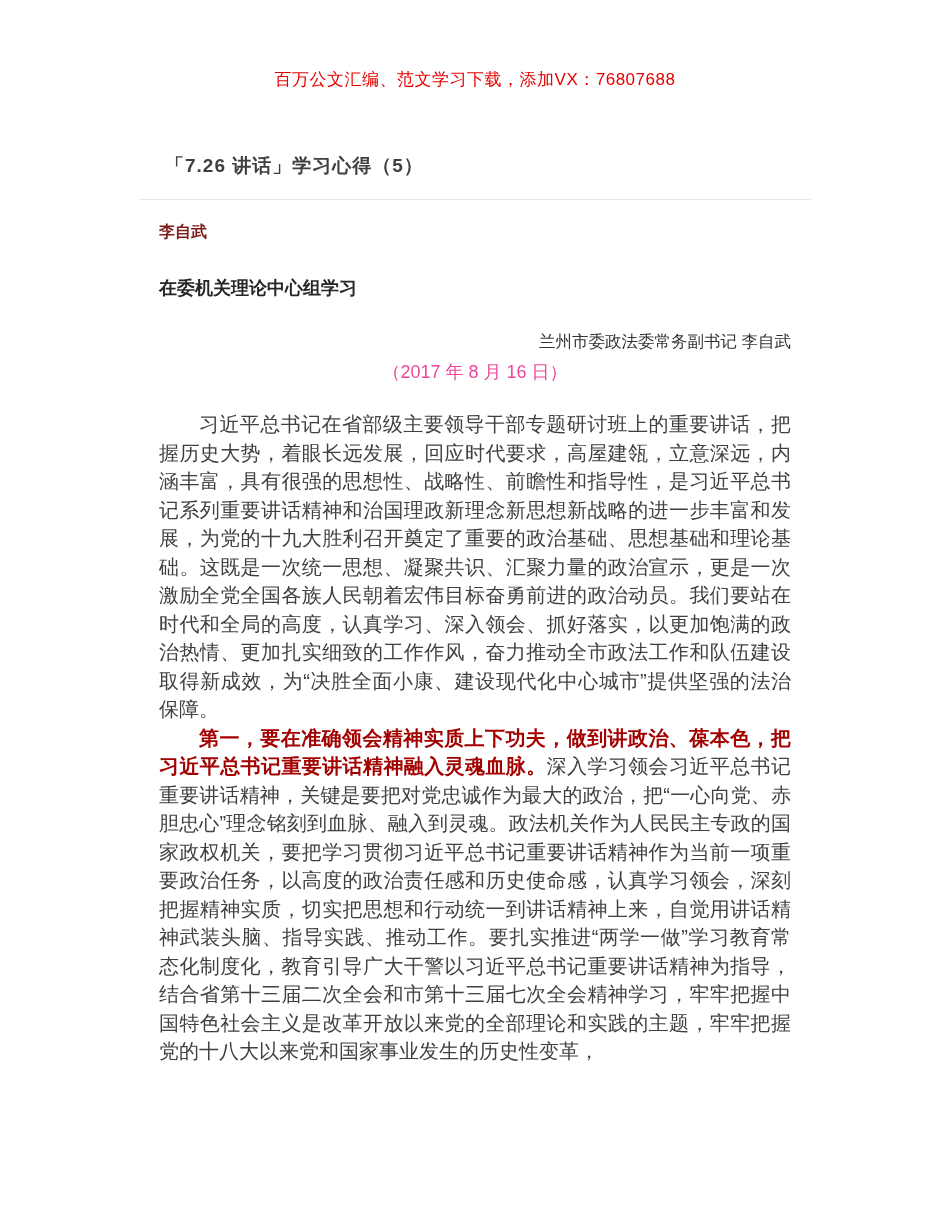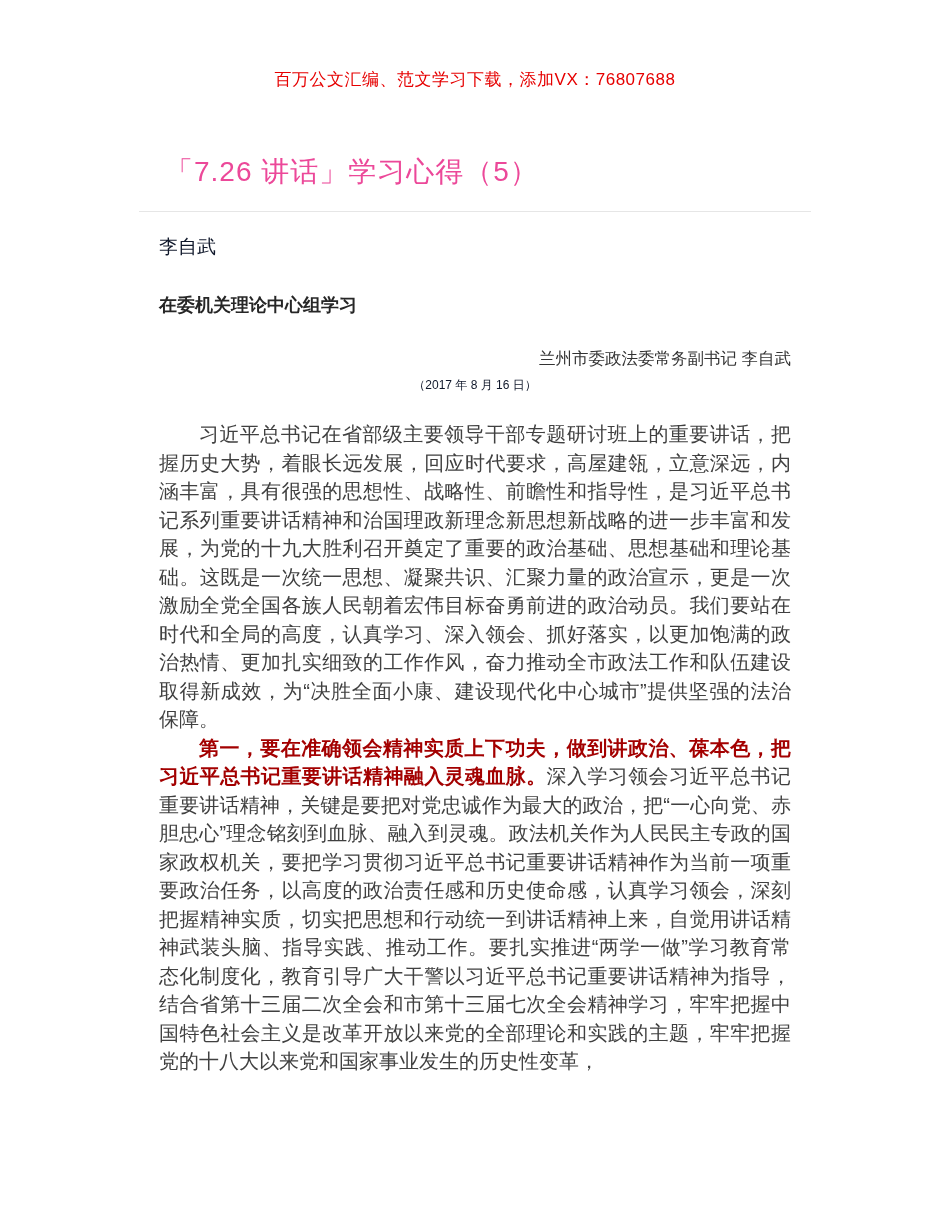--- a/index.html
+++ b/index.html
@@ -18,34 +18,35 @@
     font-size: 17px;
     color: #e60000;
     letter-spacing: 0.5px;
   }
   .content {
     width: 632px;
     margin: 0 auto;
   }
   .title {
     margin: 62px 0 0 6px;
-    font-size: 28px;
-    font-weight: 400;
-    color: #ec4899;
+    font-size: 19px;
+    font-weight: 700;
+    color: #404040;
     letter-spacing: 1px;
   }
   .divider {
     border: none;
     border-top: 1px solid #e6e6e6;
     margin: 20px -20px 0 -20px;
   }
   .author {
     margin-top: 22px;
-    font-size: 19px;
-    color: #0f172a;
+    font-size: 16px;
+    color: #7f1d1d;
+    font-weight: bold;
   }
   .date {
     margin-top: 5px;
     font-size: 16px;
     color: #9b9b9b;
   }
   .doc-heading {
     margin-top: 30px;
     text-align: left;
     font-size: 18px;
@@ -55,22 +56,22 @@
   }
   .byline {
     margin-top: 28px;
     text-align: right;
     font-size: 16.5px;
     color: #333333;
   }
   .doc-date {
     margin-top: 7px;
     text-align: center;
-    font-size: 12px;
-    color: #0f172a;
+    font-size: 18px;
+    color: #ec4899;
   }
   .body-text {
     margin-top: 26px;
     font-size: 20px;
     line-height: 28.5px;
     text-align: justify;
     color: #404040;
     padding-bottom: 60px;
   }
   .body-text p {

